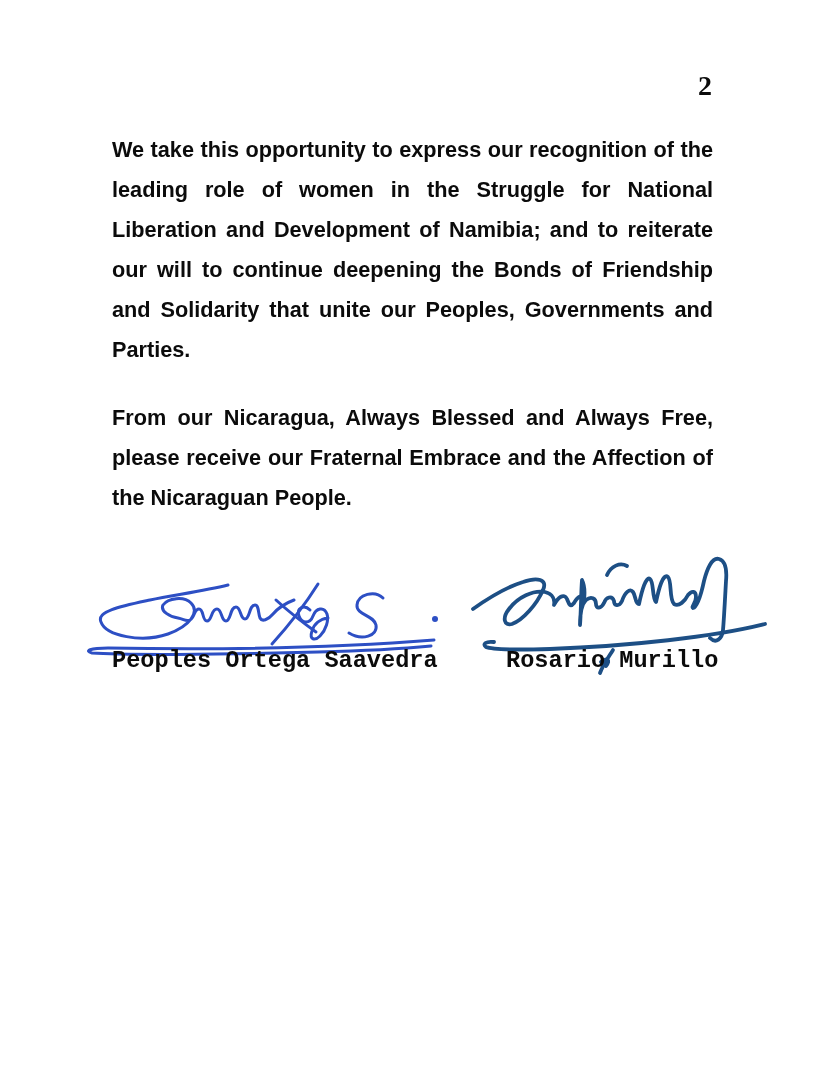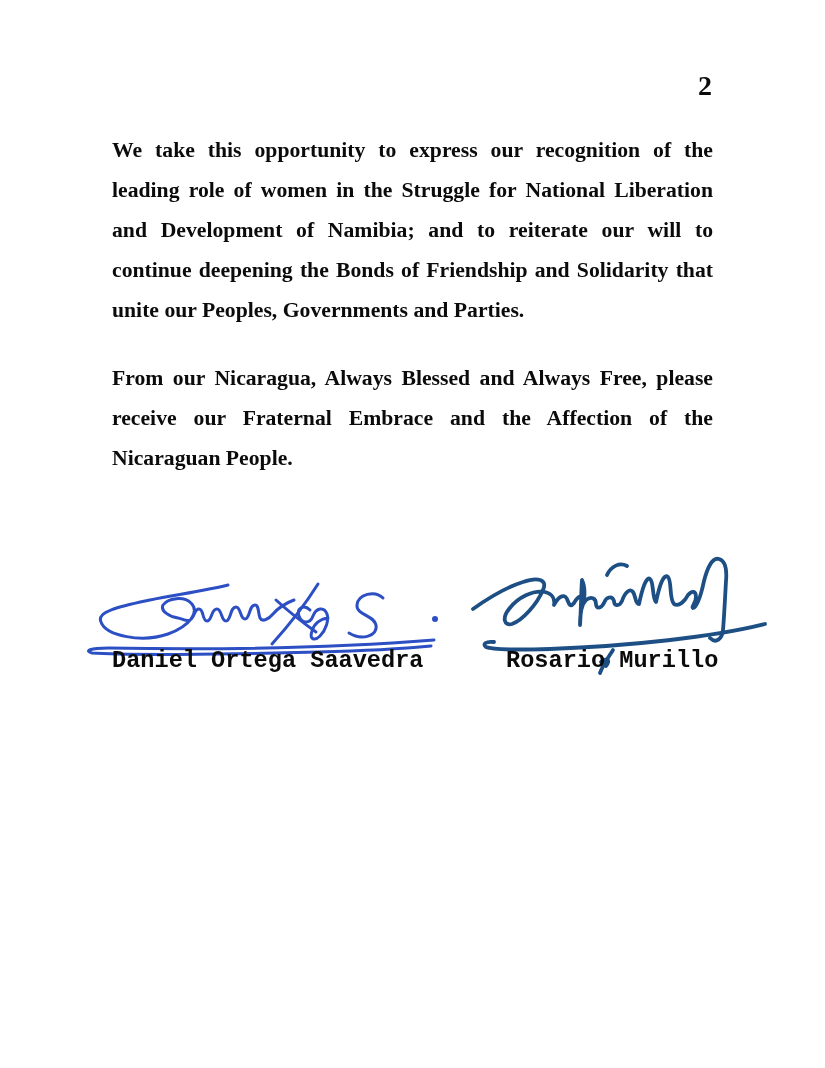--- a/index.html
+++ b/index.html
@@ -25,21 +25,21 @@
     font-size: 28px;
     color: #0b0b0b;
   }
   .body-text {
     position: absolute;
     left: 112px;
     top: 130px;
     width: 601px;
   }
   .paragraph {
-    font-family: Liberation Serif, serif;
+    font-family: Liberation Sans, sans-serif;
     font-weight: 700;
     font-size: 21.7px;
     line-height: 40px;
     text-align: justify;
     text-justify: inter-word;
     color: #0b0b0b;
     margin: 0;
   }
   .paragraph + .paragraph {
     margin-top: 28px;
@@ -174,17 +174,17 @@
       <path d="M 310,79
                C 258,92 175,101 95,104
                C 60,105 38,105 31,102
                C 27,99 31,96 39,97"></path>
 
       <path d="M 158,105 C 153,113 148,120 145,128"></path>
       <path d="M 146,117 C 152,112 156,115 151,121"></path>
     </g>
   </svg>
 
-  <div class="signatory-name name-left">Daniel Ortega Saavedra</div>
+  <div class="signatory-name name-left">Peoples Ortega Saavedra</div>
 
   <div class="signatory-name name-right">Rosario Murillo</div>
 
 </div>
 
 </body></html>

